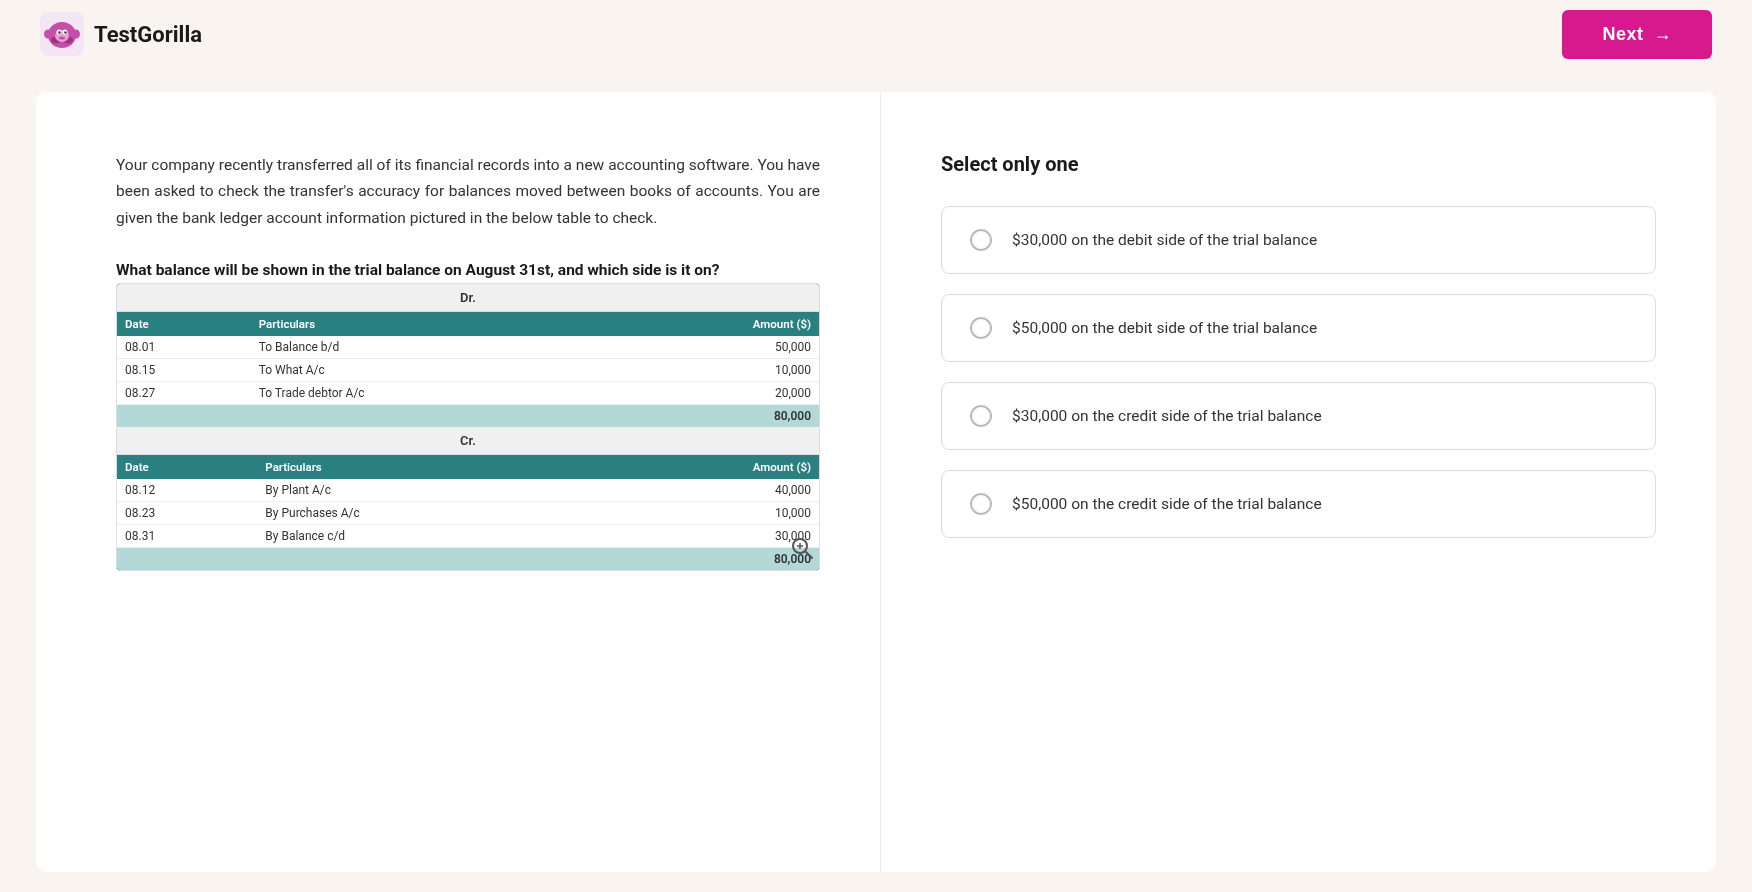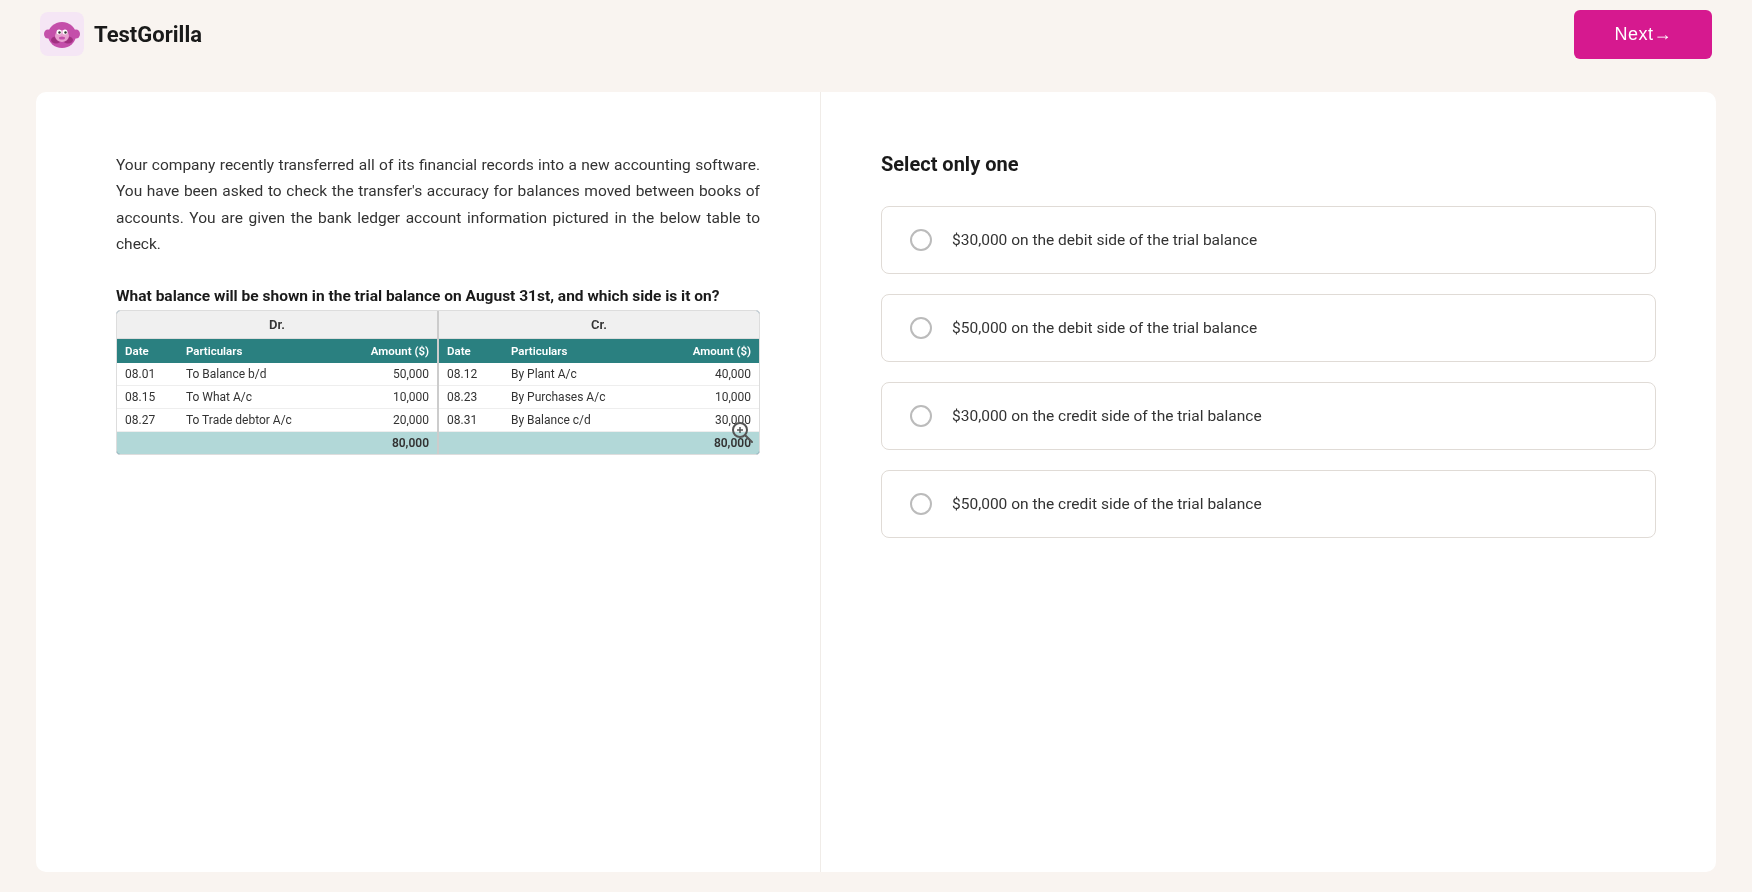--- a/index.html
+++ b/index.html
@@ -34,25 +34,25 @@
       font-weight: 700;
       color: #1a1a1a;
     }
     .next-btn {
       background: #d6198f;
       color: #fff;
       border: none;
       border-radius: 6px;
       padding: 14px 40px;
       font-size: 18px;
-      font-weight: 400;
+      font-weight: 700;
       cursor: pointer;
       display: flex;
       align-items: center;
-      gap: 0;
+      gap: 10px;
       letter-spacing: 0.5px;
     }
 
     
     .main-card {
       margin: 24px 36px;
       background: #fff;
       border-radius: 10px;
       min-height: 780px;
       display: flex;
@@ -83,21 +83,22 @@
 
     
     .ledger-container {
       display: flex;
       gap: 0;
       background: #0c4a6e;
       border: 1px solid #ddd;
       border-radius: 4px;
       overflow: hidden;
       position: relative;
-      width: 644px;
+      width: 704px;
+      flex-direction: column;
     }
     .ledger-side {
       flex: 1;
     }
     .ledger-title {
       text-align: center;
       font-size: 13px;
       font-weight: 600;
       color: #333;
       padding: 6px 0;

